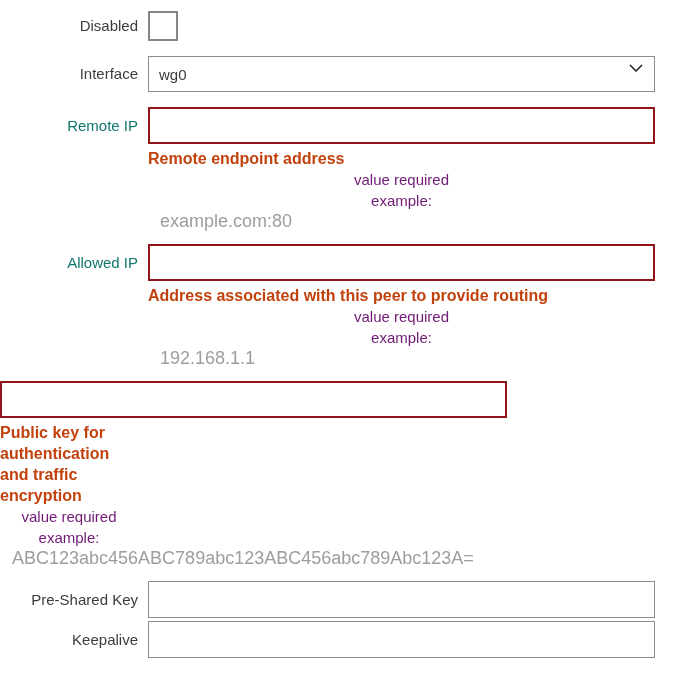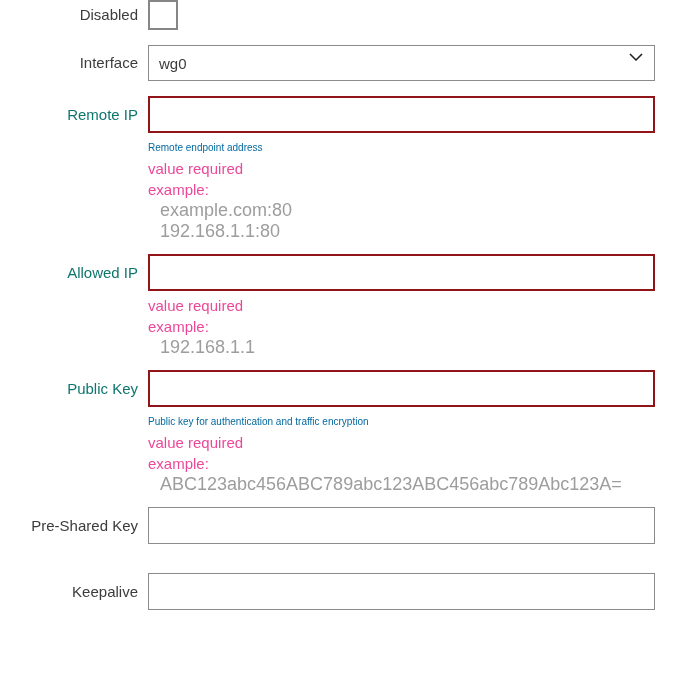--- a/index.html
+++ b/index.html
@@ -5,41 +5,42 @@
   html, body {
     margin: 0;
     padding: 0;
     background: #ffffff;
     font-family: "Liberation Sans", sans-serif;
   }
   .form-page {
     width: 676px;
     height: 698px;
     box-sizing: border-box;
+    padding-top: 11px;
     background: #ffffff;
     overflow: hidden;
   }
   .row {
     display: grid;
     grid-template-columns: 138px 507px;
     column-gap: 10px;
     box-sizing: border-box;
   }
   .label-cell {
     text-align: right;
     font-size: 15px;
     color: #3c3c3c;
     white-space: nowrap;
   }
   .label-cell.red { color: #0f766e; }
   .lh-checkbox { line-height: 30px; }
   .lh-select   { line-height: 36px; text-align: right; }
   .lh-input    { line-height: 37px; }
   .mb-15 { margin-bottom: 15px; }
-  .mb-17 { margin-bottom: 29px; }
+  .mb-17 { margin-bottom: 3px; }
   .help  { margin-top: 4px; margin-bottom: 12px; }
 
   .checkbox {
     -webkit-appearance: none;
     appearance: none;
     width: 30px;
     height: 30px;
     box-sizing: border-box;
     border: 2px solid #868686;
     background: #ffffff;
@@ -89,26 +90,28 @@
     padding: 0 10px;
     display: block;
   }
   input.text-input.required {
     border: 2px solid #901418;
   }
 
   .help-line {
     font-size: 15px;
     line-height: 21px;
-    color: #ec4899;
+    color: #701a75;
+    text-align: center;
   }
   .help-desc {
-    font-size: 10px;
+    font-size: 16px;
     line-height: 21px;
-    color: #0369a1;
+    color: #c2410c;
+    font-weight: bold;
   }
   .help-example {
     font-size: 18px;
     line-height: 21px;
     color: #9d9d9d;
     padding-left: 12px;
   }
 </style>
 </head>
 <body>
@@ -136,39 +139,38 @@
 
   <div class="row">
     <div class="label-cell red lh-input">Remote IP</div>
     <div>
       <input type="text" class="text-input required" value="" style="">
       <div class="help">
         <div class="help-desc">Remote endpoint address</div>
         <div class="help-line">value required</div>
         <div class="help-line">example:</div>
         <div class="help-example">example.com:80</div>
-        <div class="help-example">192.168.1.1:80</div>
       </div>
     </div>
   </div>
 
   <div class="row">
     <div class="label-cell red lh-input">Allowed IP</div>
     <div>
       <input type="text" class="text-input required" value="" style="">
       <div class="help">
+        <div class="help-desc">Address associated with this peer to provide routing</div>
         <div class="help-line">value required</div>
         <div class="help-line">example:</div>
         <div class="help-example">192.168.1.1</div>
       </div>
     </div>
   </div>
 
   <div class="row">
-    <div class="label-cell red lh-input">Public Key</div>
     <div>
       <input type="text" class="text-input required" value="" style="">
       <div class="help">
         <div class="help-desc">Public key for authentication and traffic encryption</div>
         <div class="help-line">value required</div>
         <div class="help-line">example:</div>
         <div class="help-example">ABC123abc456ABC789abc123ABC456abc789Abc123A=</div>
       </div>
     </div>
   </div>

